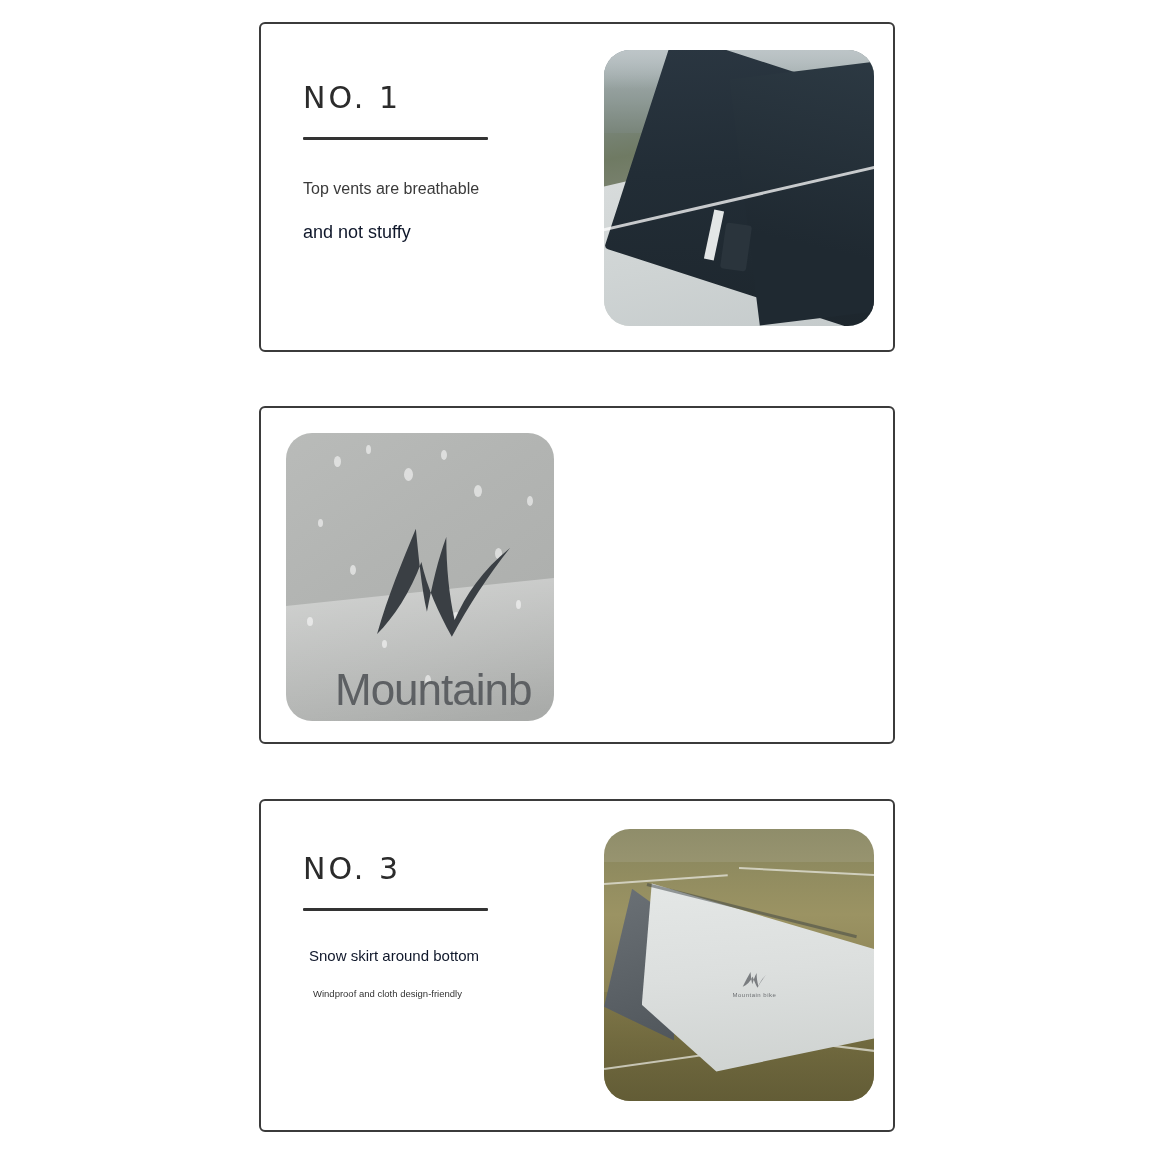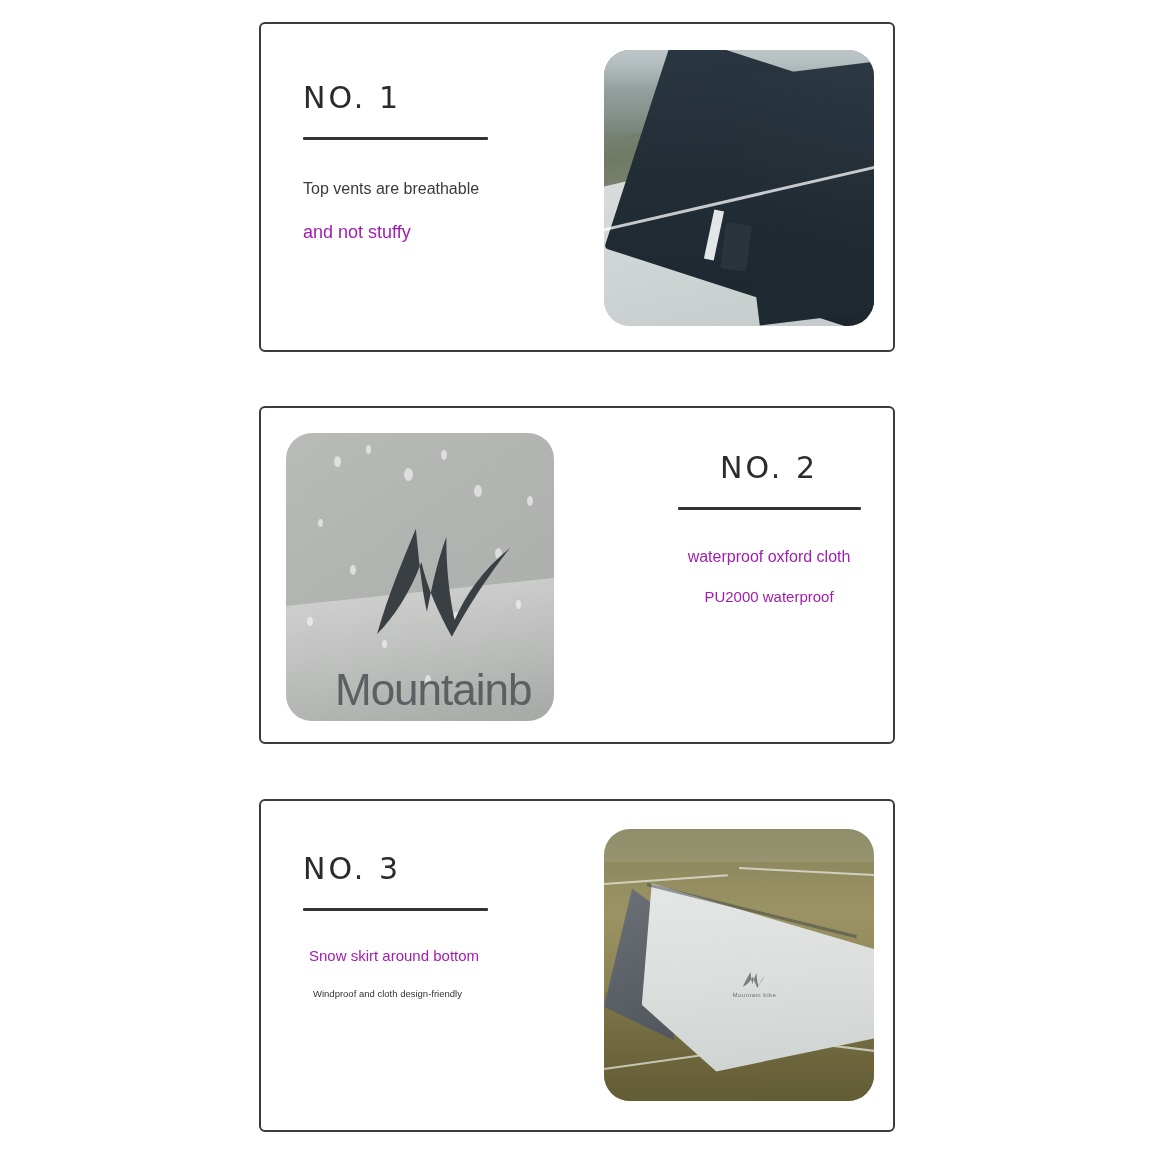--- a/index.html
+++ b/index.html
@@ -54,21 +54,21 @@
     font-weight: 400;
     white-space: nowrap;
   }
   .rule {
     height: 3px;
     background: #333333;
     border-radius: 1px;
     margin-top: 22px;
   }
   .line-main {
-    color: #a21caf;
+    color: #0f172a;
     white-space: nowrap;
   }
   .line-sub {
     color: #3a3a3a;
     white-space: nowrap;
   }
 
   
   #c1-text { left: 42px; top: 56px; width: 260px; }
   #c1-text .rule { width: 185px; }
@@ -295,26 +295,20 @@
         <div class="p2-drop" style="left:8%;  top:64%; width:6px;  height:9px;"></div>
         <div class="p2-drop" style="left:90%; top:22%; width:6px;  height:10px;"></div>
 
         <svg class="p2-logo" viewBox="0 0 120 90">
           <path d="M8 86 C 16 58, 26 34, 36 10 C 38 30, 40 52, 44 70 C 48 50, 52 32, 58 16 C 58 38, 60 58, 64 76 C 72 58, 84 40, 104 24 C 88 44, 74 66, 62 88 C 52 70, 44 52, 40 34 C 32 56, 20 74, 8 86 Z" fill="#3a3f44"></path>
         </svg>
 
         <div class="p2-word">Mountainb</div>
       </div>
 
-      <div class="text-block" id="c2-text">
-        <div class="no-label">NO. 2</div>
-        <div class="rule"></div>
-        <div class="line-main" id="c2-line1">waterproof oxford cloth</div>
-        <div class="line-main" id="c2-line2">PU2000 waterproof</div>
-      </div>
 
     </div>
   </div>
 
   <div class="card" id="card-3">
     <div class="card-inner">
 
       <div class="text-block" id="c3-text">
         <div class="no-label">NO. 3</div>
         <div class="rule"></div>

